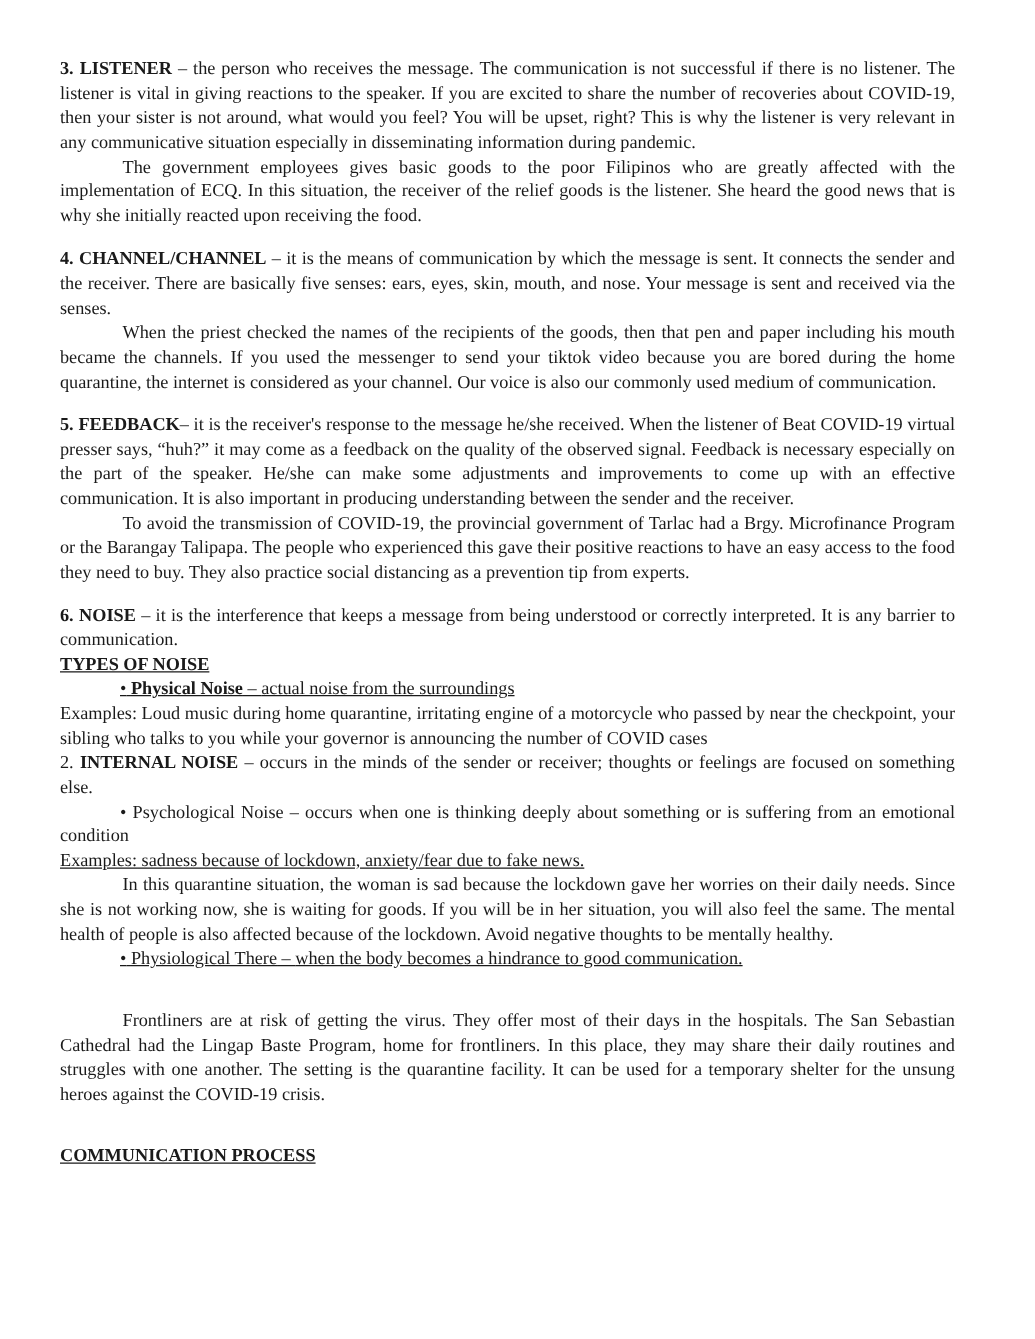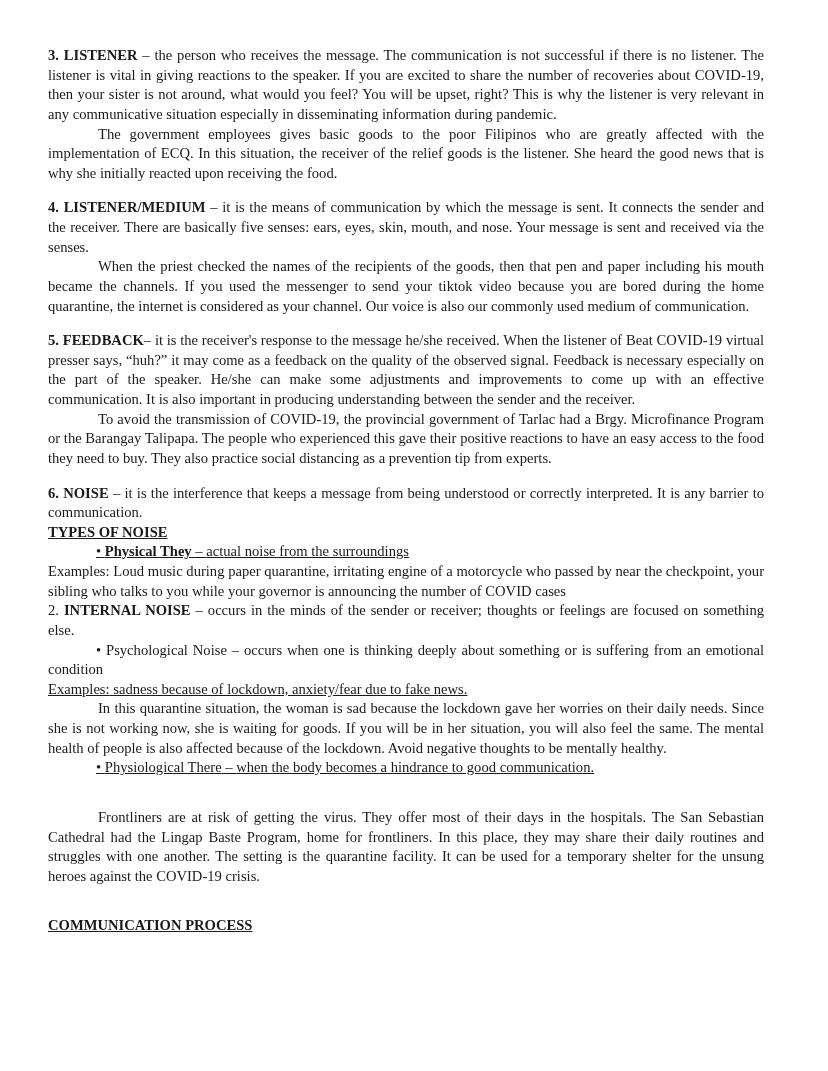--- a/index.html
+++ b/index.html
@@ -73,38 +73,38 @@
 <body>
 
 <div id="page">
   <div class="doc-body">
 
     <p class="p-block flush"><span class="bold">3.</span> <span class="bold">LISTENER</span><span> – </span><span>the person who receives the message. The communication is not successful if there is no listener. The listener is vital in giving reactions to the speaker. If you are excited to share the number of recoveries about COVID-19, then your sister is not around, what would you feel? You will be upset, right? This is why the listener is very relevant in any communicative situation especially in disseminating information during pandemic.</span></p>
     <p class="p-block indent">The government employees gives basic goods to the poor Filipinos who are greatly affected with the implementation of ECQ. In this situation, the receiver of the relief goods is the listener. She heard the good news that is why she initially reacted upon receiving the food.</p>
 
     <div class="gap-section"></div>
 
-    <p class="p-block flush"><span class="bold">4.</span> <span class="bold">LISTENER/MEDIUM</span><span> – </span><span>it is the means of communication by which the message is sent. It connects the sender and the receiver. There are basically five senses: ears, eyes, skin, mouth, and nose. Your message is sent and received via the senses.</span></p>
+    <p class="p-block flush"><span class="bold">4.</span> <span class="bold">CHANNEL/CHANNEL</span><span> – </span><span>it is the means of communication by which the message is sent. It connects the sender and the receiver. There are basically five senses: ears, eyes, skin, mouth, and nose. Your message is sent and received via the senses.</span></p>
     <p class="p-block indent">When the priest checked the names of the recipients of the goods, then that pen and paper including his mouth became the channels. If you used the messenger to send your tiktok video because you are bored during the home quarantine, the internet is considered as your channel. Our voice is also our commonly used medium of communication.</p>
 
     <div class="gap-section"></div>
 
     <p class="p-block flush"><span class="bold">5.</span> <span class="bold">FEEDBACK</span><span>– </span><span>it is the receiver's response to the message he/she received. When the listener of Beat COVID-19 virtual presser says, “huh?” it may come as a feedback on the quality of the observed signal. Feedback is necessary especially on the part of the speaker. He/she can make some adjustments and improvements to come up with an effective communication. It is also important in producing understanding between the sender and the receiver.</span></p>
     <p class="p-block indent">To avoid the transmission of COVID-19, the provincial government of Tarlac had a Brgy. Microfinance Program or the Barangay Talipapa. The people who experienced this gave their positive reactions to have an easy access to the food they need to buy. They also practice social distancing as a prevention tip from experts.</p>
 
     <div class="gap-section"></div>
 
     <p class="p-block flush"><span class="bold">6.</span> <span class="bold">NOISE</span><span> – </span><span>it is the interference that keeps a message from being understood or correctly interpreted. It is any barrier to communication.</span></p>
 
     <p class="p-block heading no-justify">TYPES OF NOISE</p>
 
 
-    <p class="p-block bullet-line no-justify"><span class="bullet-ind"></span><span>•</span> <span class="bold">Physical They</span><span> – </span><span>actual noise from the surroundings</span></p>
+    <p class="p-block bullet-line no-justify"><span class="bullet-ind"></span><span>•</span> <span class="bold">Physical Noise</span><span> – </span><span>actual noise from the surroundings</span></p>
 
-    <p class="p-block flush"><span>Examples:</span><span> Loud music during paper quarantine, irritating engine of a motorcycle who passed by near the checkpoint, your sibling who talks to you while your governor is announcing the number of COVID cases</span></p>
+    <p class="p-block flush"><span>Examples:</span><span> Loud music during home quarantine, irritating engine of a motorcycle who passed by near the checkpoint, your sibling who talks to you while your governor is announcing the number of COVID cases</span></p>
 
     <p class="p-block flush"><span>2.</span> <span class="bold">INTERNAL NOISE</span><span> – </span><span>occurs in the minds of the sender or receiver; thoughts or feelings are focused on something else.</span></p>
 
     <p class="p-block bullet-line"><span class="bullet-ind"></span><span>•</span> <span>Psychological Noise</span><span> – </span><span>occurs when one is thinking deeply about something or is suffering from an emotional condition</span></p>
 
     <p class="p-block no-justify"><span>Examples:</span><span> sadness because of lockdown, anxiety/fear due to fake news.</span></p>
 
     <p class="p-block indent">In this quarantine situation, the woman is sad because the lockdown gave her worries on their daily needs. Since she is not working now, she is waiting for goods. If you will be in her situation, you will also feel the same. The mental health of people is also affected because of the lockdown. Avoid negative thoughts to be mentally healthy.</p>
 
     <p class="p-block bullet-line no-justify"><span class="bullet-ind"></span><span>•</span> <span>Physiological There</span><span> – </span><span>when the body becomes a hindrance to good communication.</span></p>

